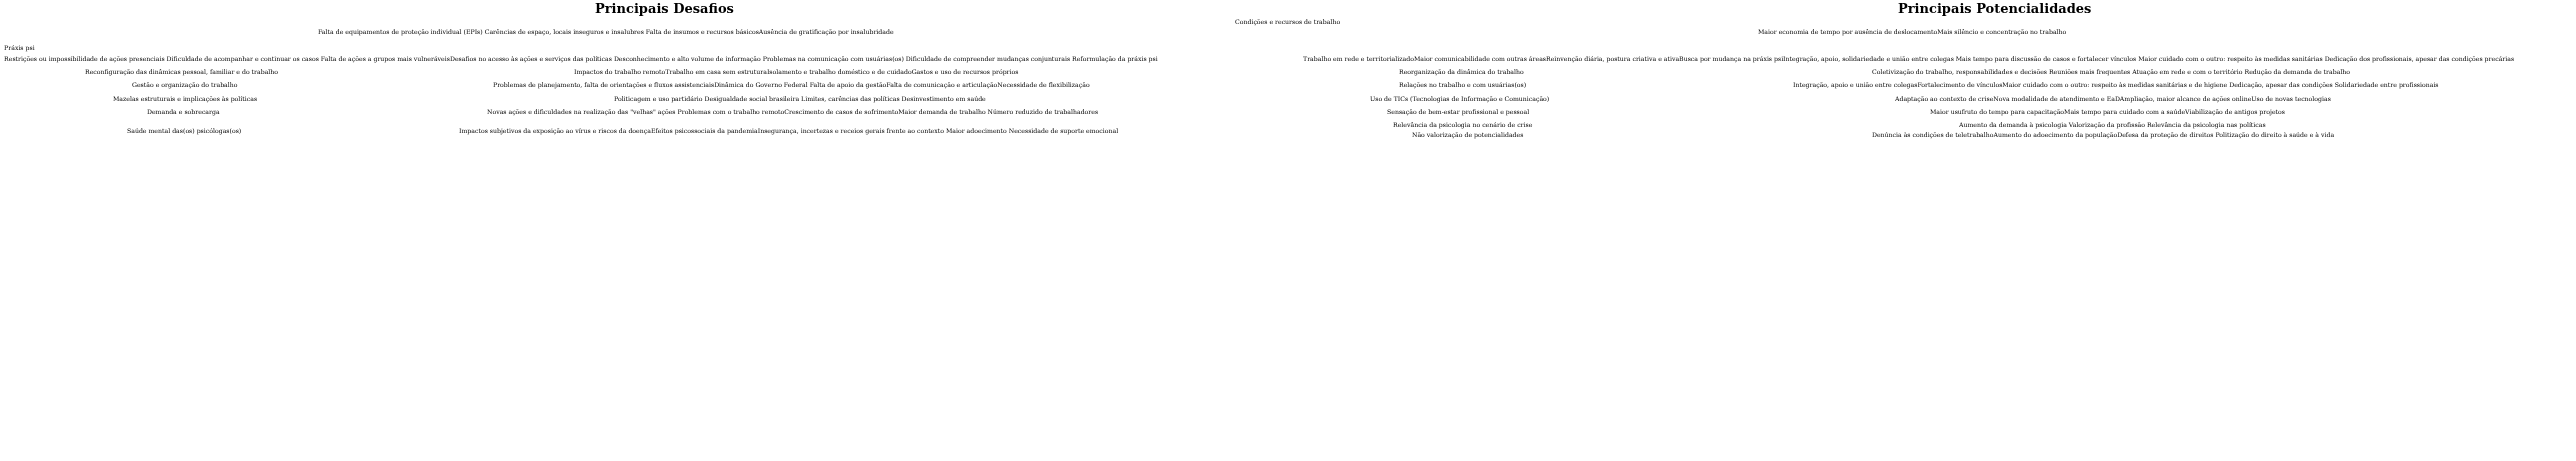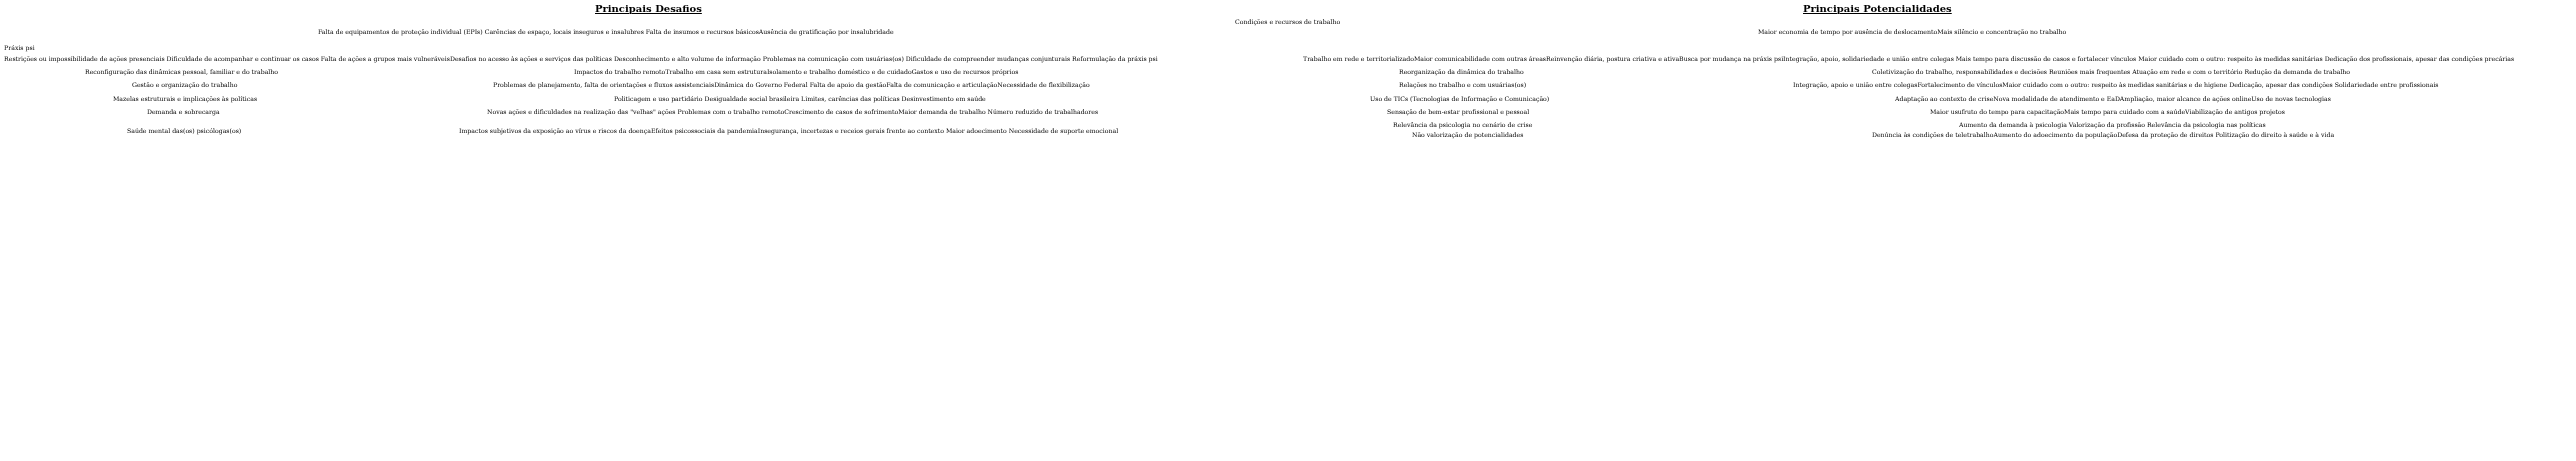--- a/index.html
+++ b/index.html
@@ -5,29 +5,29 @@
   html,body{margin:0;padding:0;background:#ffffff;}
   .canvas{
     position:relative;
     width:2589px;height:461px;
     background:#ffffff;
     overflow:hidden;
     font-family:"DejaVu Serif","Liberation Serif",serif;
     color:#000000;
   }
   .cell{position:absolute;white-space:nowrap;font-size:6.2px;line-height:6.7px;}
-  .hdr{position:absolute;white-space:nowrap;font-size:10px;line-height:7.2px;font-weight:bold;text-decoration:underline;}
+  .hdr{position:absolute;white-space:nowrap;font-size:13px;line-height:7.2px;font-weight:bold;}
 </style>
 </head>
 <body>
 
 <div class="canvas">
 
   <div class="hdr" style="left:595px;top:4.6px;">Principais Desafios</div>
-  <div class="hdr" style="left:1779px;top:4.6px;padding-left:24px;">Principais Potencialidades</div>
+  <div class="hdr" style="left:1874px;top:4.6px;padding-left:24px;">Principais Potencialidades</div>
 
   <div class="cell" style="left:1235px;top:18.5px;">Condições e recursos de trabalho</div>
   <div class="cell" style="left:318px;top:29px;">Falta de equipamentos de proteção individual (EPIs) Carências de espaço, locais inseguros e insalubres Falta de insumos e recursos básicosAusência de gratificação por insalubridade</div>
   <div class="cell" style="left:1758px;top:29px;">Maior economia de tempo por ausência de deslocamentoMais silêncio e concentração no trabalho</div>
 
   <div class="cell" style="left:4.1px;top:45px;">Práxis psi</div>
 
   <div class="cell" style="left:4.1px;top:56px;">Restrições ou impossibilidade de ações presenciais Dificuldade de acompanhar e continuar os casos Falta de ações a grupos mais vulneráveisDesafios no acesso às ações e serviços das políticas Desconhecimento e alto volume de informação Problemas na comunicação com usuárias(os) Dificuldade de compreender mudanças conjunturais Reformulação da práxis psi</div>
   <div class="cell" style="left:1303px;top:56px;">Trabalho em rede e territorializadoMaior comunicabilidade com outras áreasReinvenção diária, postura criativa e ativaBusca por mudança na práxis psiIntegração, apoio, solidariedade e união entre colegas Mais tempo para discussão de casos e fortalecer vínculos Maior cuidado com o outro: respeito às medidas sanitárias Dedicação dos profissionais, apesar das condições precárias</div>
 

